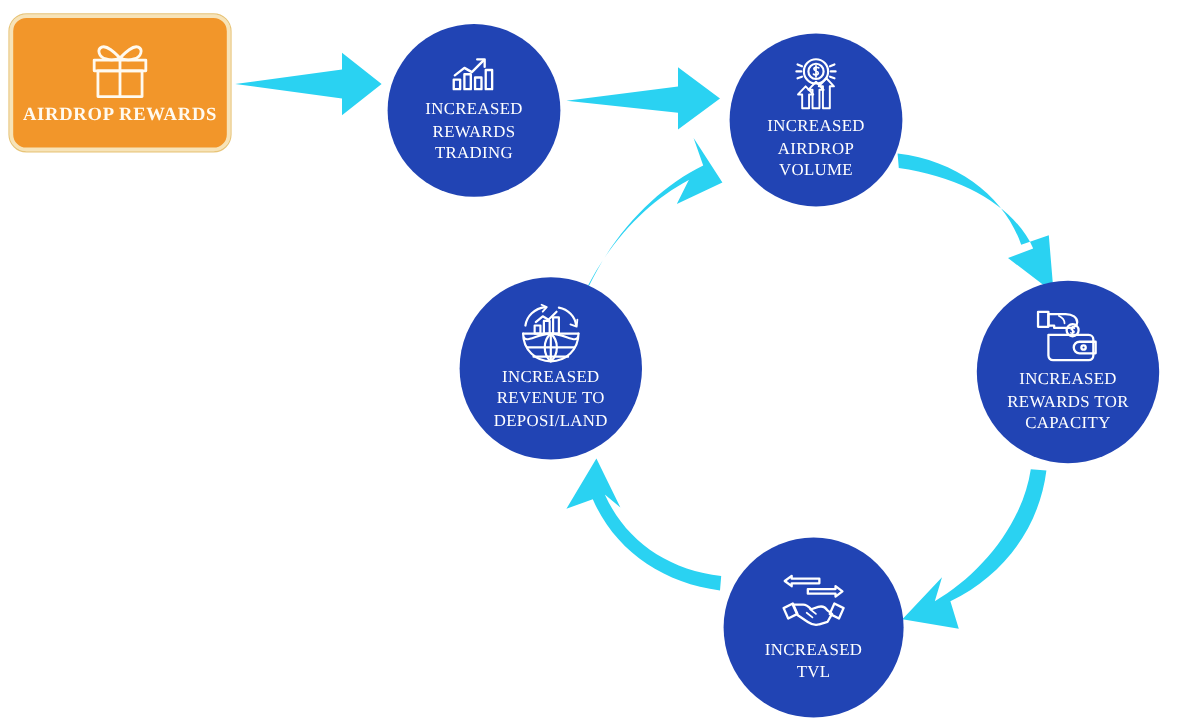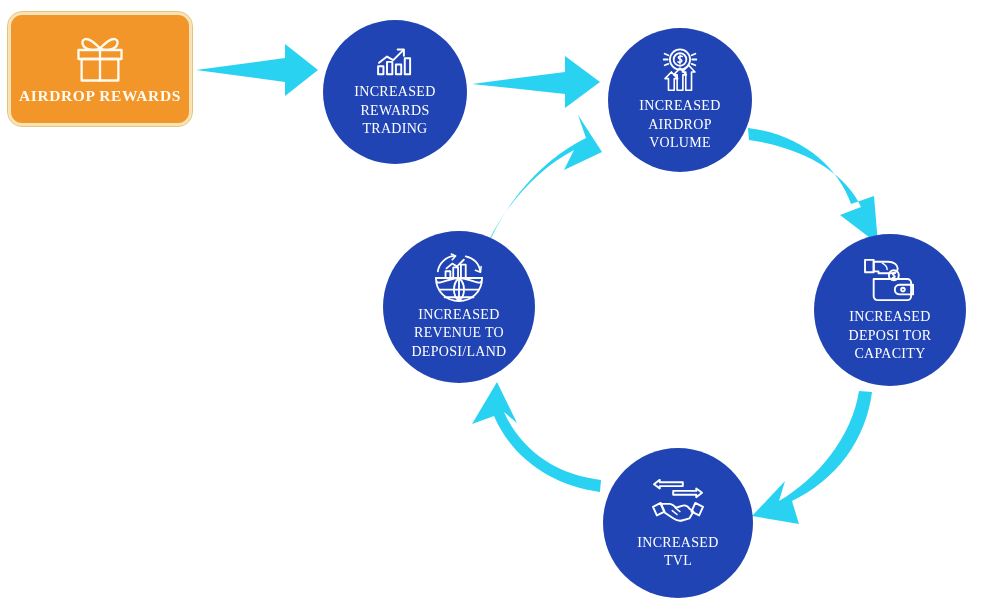--- a/index.html
+++ b/index.html
@@ -241,21 +241,21 @@
 
       <circle cx="34" cy="20" r="5.2"></circle>
       <path d="M34,17 L34,23 M35.6,18.2 C35,17.6 32.6,17.6 32.6,19 C32.6,20.4 35.4,20 35.4,21.4 C35.4,22.8 33,22.8 32.4,22.2" stroke-width="1.2"></path>
 
       <path d="M13,24 L48,24 C50.2,24 52,25.8 52,28 L52,42 C52,44.2 50.2,46 48,46 L17,46 C14.8,46 13,44.2 13,42 Z"></path>
       <path d="M40,30 L54,30 L54,40 L40,40 C37.2,40 35,37.8 35,35 C35,32.2 37.2,30 40,30 Z"></path>
       <circle cx="43.5" cy="35" r="1.9"></circle>
     </svg>
     <div class="node-label">
       <span class="line">INCREASED</span>
-      <span class="line">DEPOSI TOR</span>
+      <span class="line">REWARDS TOR</span>
       <span class="line">CAPACITY</span>
     </div>
   </div>
 
   <div class="node" id="node-tvl">
     <svg class="node-icon" viewBox="0 0 58 52" fill="none" stroke="#ffffff" stroke-width="2" stroke-linecap="round" stroke-linejoin="round">
 
       <path d="M10,4 L4,8.5 L10,13 L10,10.5 L34,10.5 L34,6.5 L10,6.5 Z"></path>
 
       <path d="M48,13 L54,17.5 L48,22 L48,19.5 L24,19.5 L24,15.5 L48,15.5 Z"></path>

